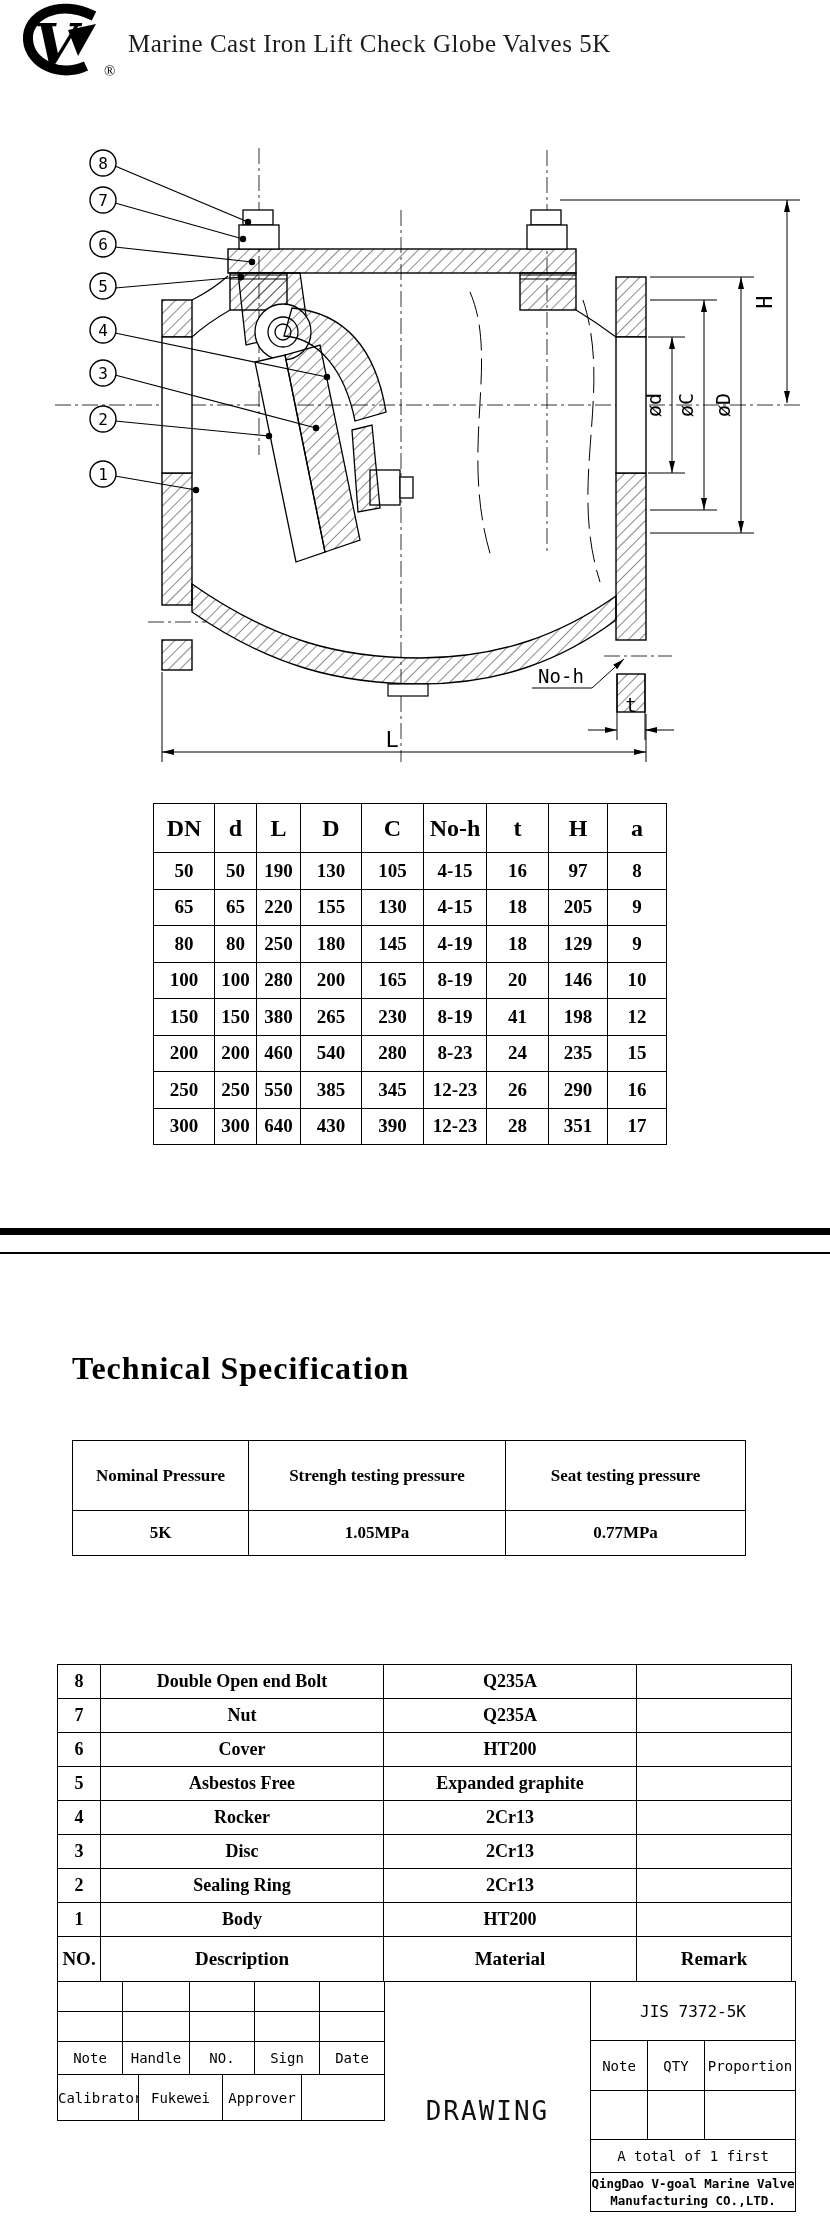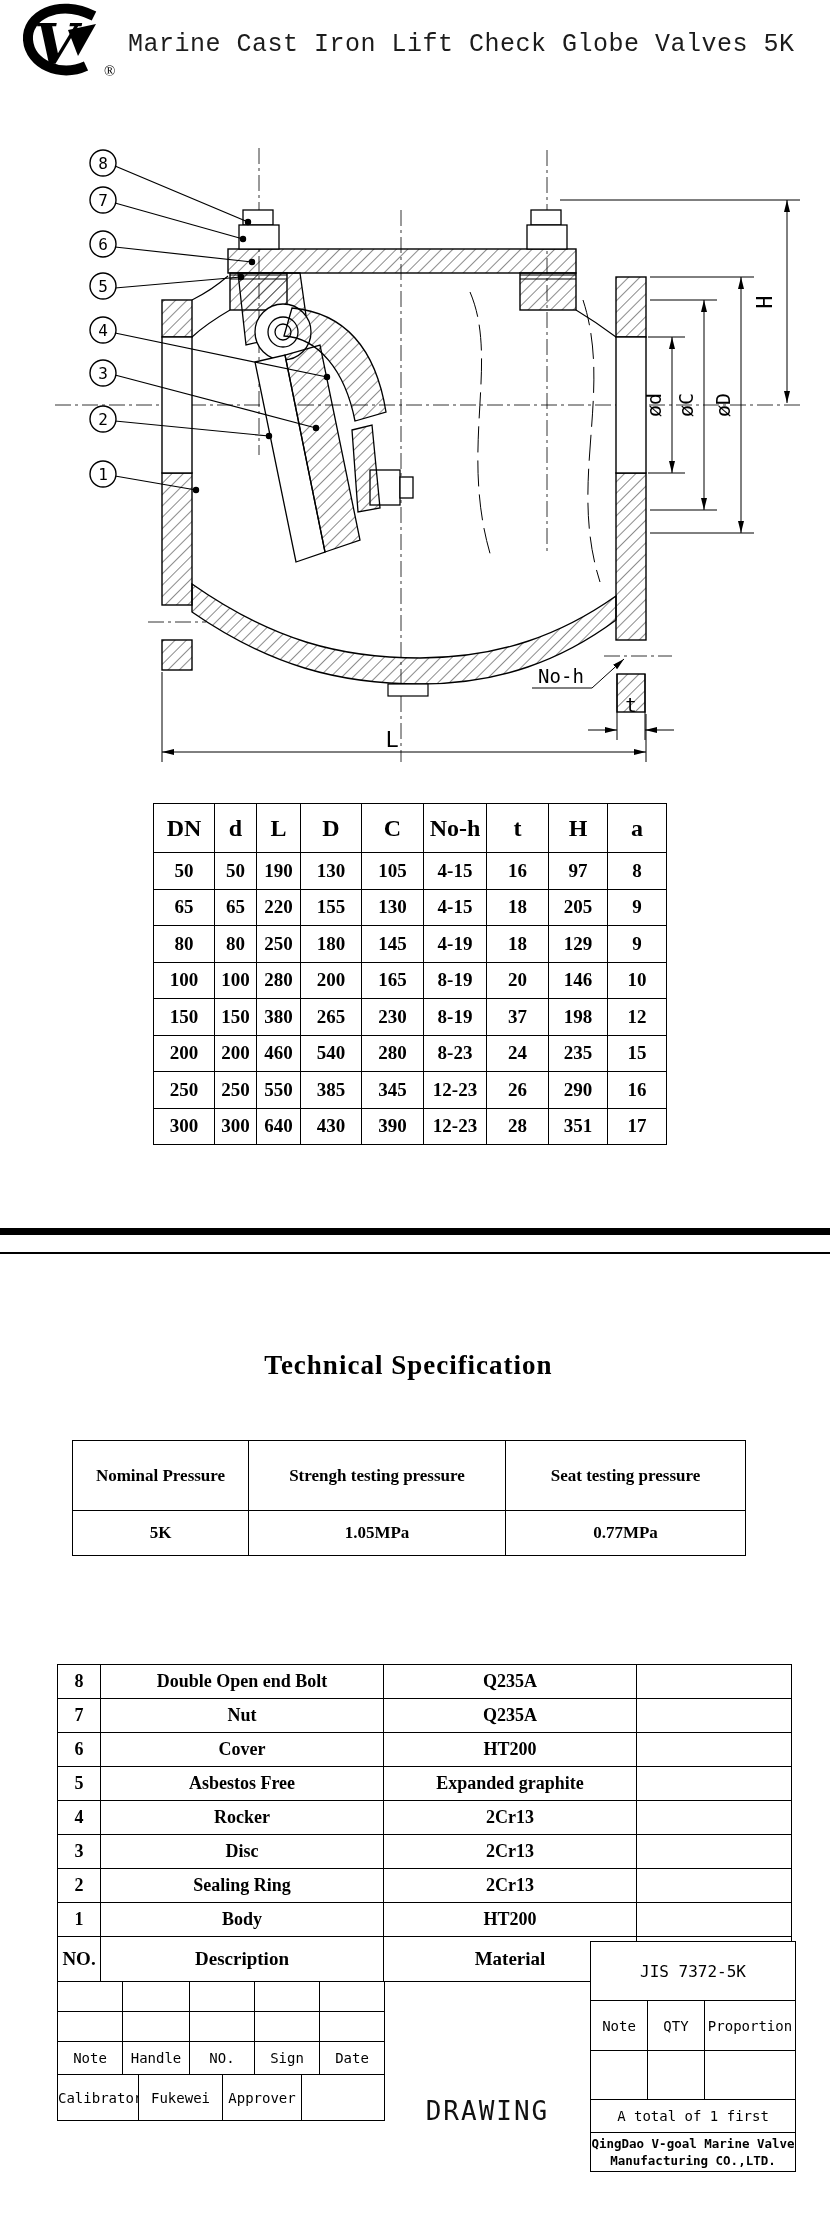--- a/index.html
+++ b/index.html
@@ -3,58 +3,58 @@
 <meta charset="utf-8">
 <style>
   *{margin:0;padding:0;box-sizing:border-box}
   html,body{background:#888}
   .page{position:relative;width:830px;height:2227px;background:#fff;overflow:hidden;
         font-family:"Liberation Serif",serif;color:#000}
   .abs{position:absolute}
 
   
   .title{position:absolute;left:128px;top:30px;width:700px;
-         font-family:Liberation Mono, monospace;font-size:25px;font-weight:400;
+         font-family:Liberation Serif, serif;font-size:25px;font-weight:400;
          color:#1c1c1c;letter-spacing:.5px;white-space:nowrap}
 
   
   table{border-collapse:collapse;table-layout:fixed;position:absolute;background:#fff}
   td,th{border:1.6px solid #000;text-align:center;vertical-align:middle;
         font-weight:700;overflow:hidden;white-space:nowrap}
 
   
   .dimtab{left:153px;top:803px;width:513px}
   .dimtab th{height:49px;font-size:24px}
   .dimtab td{height:36.5px;font-size:19px}
 
   
   .rule-thick{position:absolute;left:0;top:1228px;width:830px;height:7px;background:#000}
   .rule-thin{position:absolute;left:0;top:1252px;width:830px;height:2px;background:#000}
 
   
-  .spec-title{position:absolute;left:72px;top:1350px;width:673px;text-align:center;
-              font-size:27px;font-weight:700;letter-spacing:1px}
+  .spec-title{position:absolute;left:72px;top:1350px;width:673px;
+              font-size:32px;font-weight:700;letter-spacing:1px}
   .spectab{left:72px;top:1440px;width:673px}
   .spectab th{height:70px;font-size:17px}
   .spectab td{height:45px;font-size:17px}
 
   
   .partstab{left:57px;top:1664px;width:734px}
   .partstab td{height:34px;font-size:18px}
   .partstab .foot td{height:45px;font-size:19px}
 
   
   .tb{font-family:"DejaVu Sans Mono",monospace}
   .tb td{font-weight:400;font-size:14px;border:1.6px solid #000}
   .tb-left-top{left:57px;top:1981px;width:327px}
   .tb-left-top td{height:30px}
   .tb-left-top tr:last-child td{height:33px}
   .tb-left-bot{left:57px;top:2074px;width:327px}
   .tb-left-bot td{height:46px;font-size:14px}
-  .tb-right{left:590px;top:1941px;width:205px}
+  .tb-right{left:590px;top:1981px;width:205px}
   .drawing-label{position:absolute;left:385px;top:2096px;width:205px;text-align:center;
                  font-family:"DejaVu Sans Mono",monospace;font-size:26px;font-weight:400;
                  letter-spacing:2px;color:#111}
   .company div{font-size:12.5px;line-height:17px;font-weight:700}
 </style>
 </head>
 <body>
 
 <div class="page">
 
@@ -293,21 +293,21 @@
           <td>146</td>
           <td>10</td>
         </tr>
         <tr>
           <td>150</td>
           <td>150</td>
           <td>380</td>
           <td>265</td>
           <td>230</td>
           <td>8-19</td>
-          <td>37</td>
+          <td>41</td>
           <td>198</td>
           <td>12</td>
         </tr>
         <tr>
           <td>200</td>
           <td>200</td>
           <td>460</td>
           <td>540</td>
           <td>280</td>
           <td>8-23</td>

